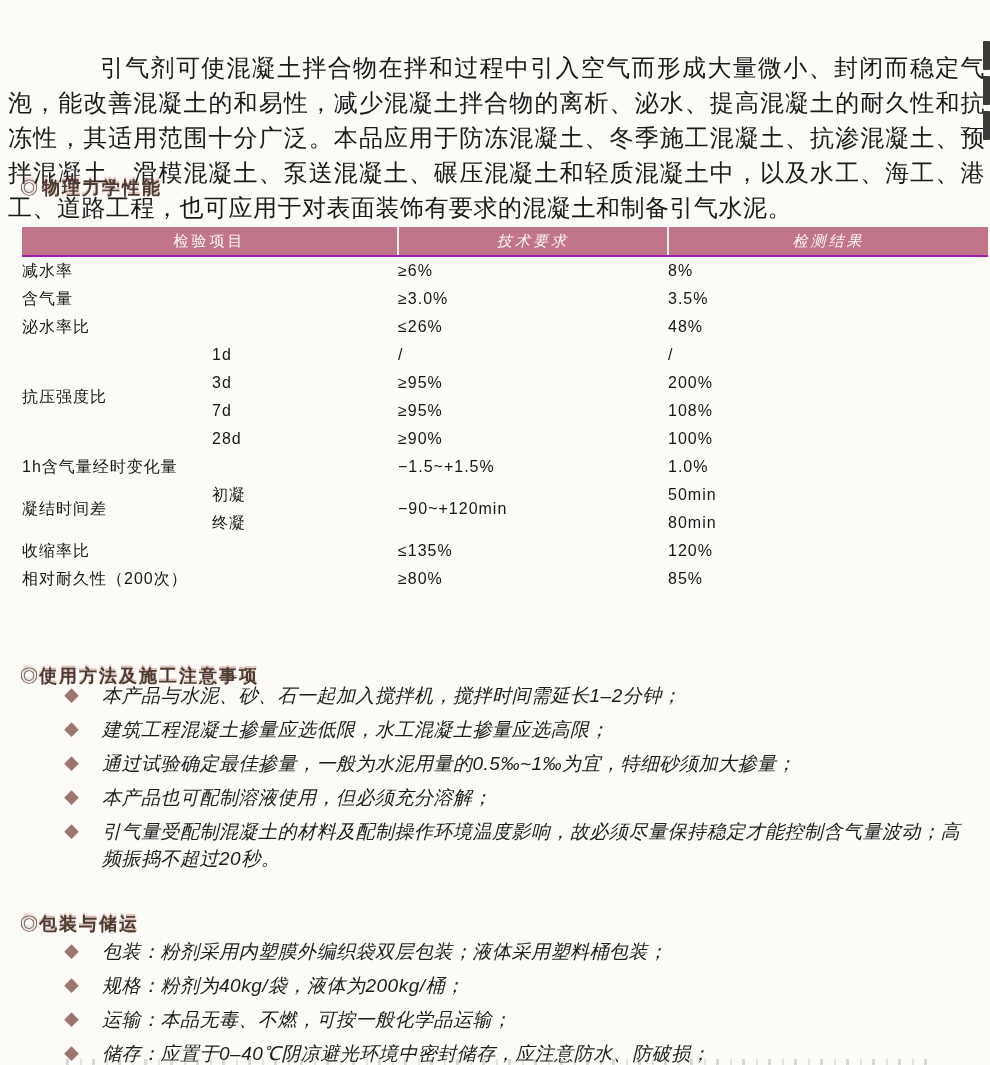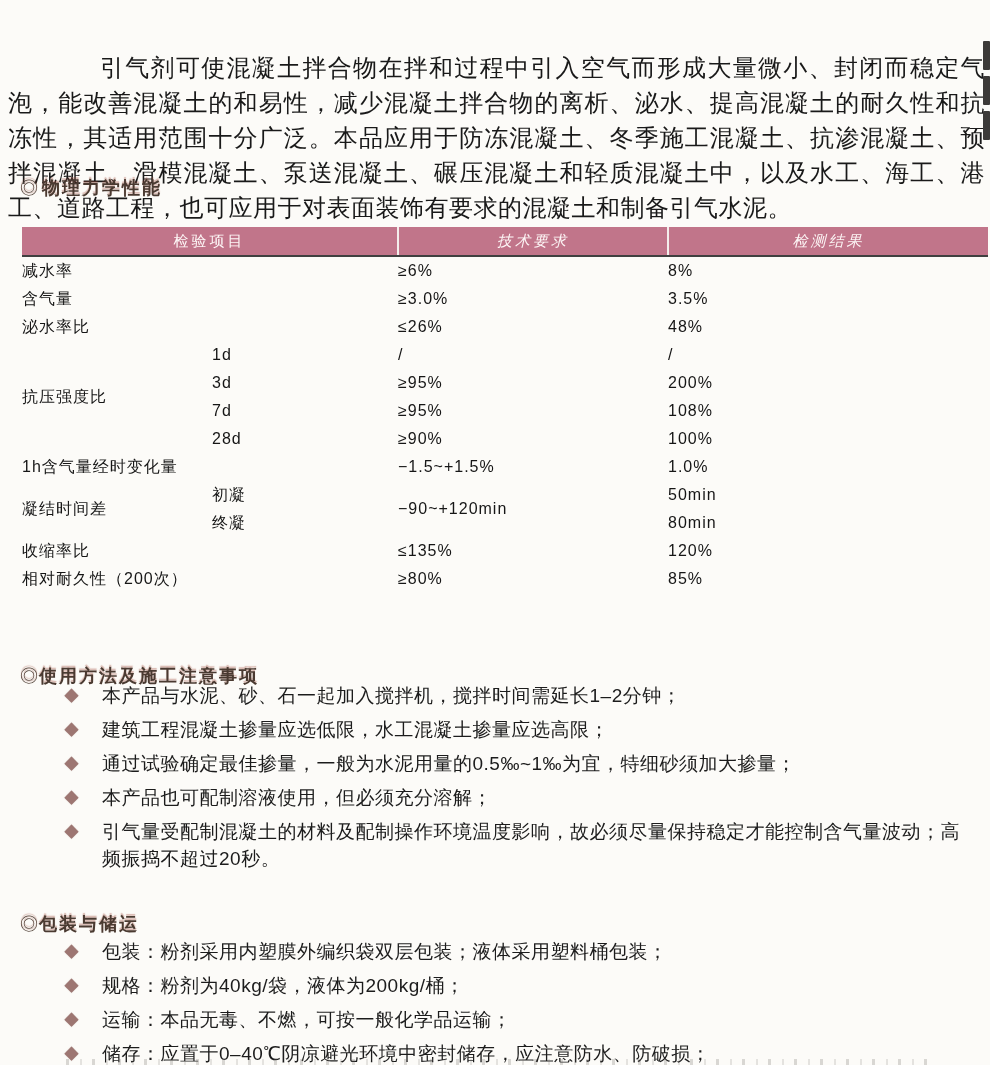--- a/index.html
+++ b/index.html
@@ -55,21 +55,21 @@
     position:absolute;top:227px;left:22px;
     width:966px;border-collapse:collapse;
     table-layout:fixed;
   }
   table.spec th{
     height:26px;
     background:#c1758a;
     color:#fdf6f6;
     font-size:15px;font-weight:normal;
     letter-spacing:3px;
-    border-bottom:2px solid #404040;
+    border-bottom:2px solid #a21caf;
   }
   table.spec th.sep{border-left:2px solid #f4eeec;font-style:italic;}
   table.spec td{
     height:28px;
     font-size:16px;
     text-align:left;vertical-align:middle;
     padding:0;
     color:#161616;
     letter-spacing:1px;
   }
@@ -89,20 +89,21 @@
   .bullet-list .diamond{
     flex:0 0 auto;
     color:#9d7672;
     font-size:15px;line-height:27px;
     margin-right:23px;
     text-shadow:0 0 1px rgba(120,80,75,.6);
   }
   .bullet-list .item-text{
     flex:1 1 auto;
     letter-spacing:.5px;
+    font-style:italic;
   }
   
   .cutoff-strip{
     position:absolute;left:66px;right:60px;bottom:0;height:6px;
     background:repeating-linear-gradient(90deg,
       rgba(110,105,100,.45) 0 3px, rgba(110,105,100,0) 3px 14px,
       rgba(110,105,100,.3) 14px 16px, rgba(110,105,100,0) 16px 26px);
     filter:blur(.6px);
     opacity:.55;
   }

